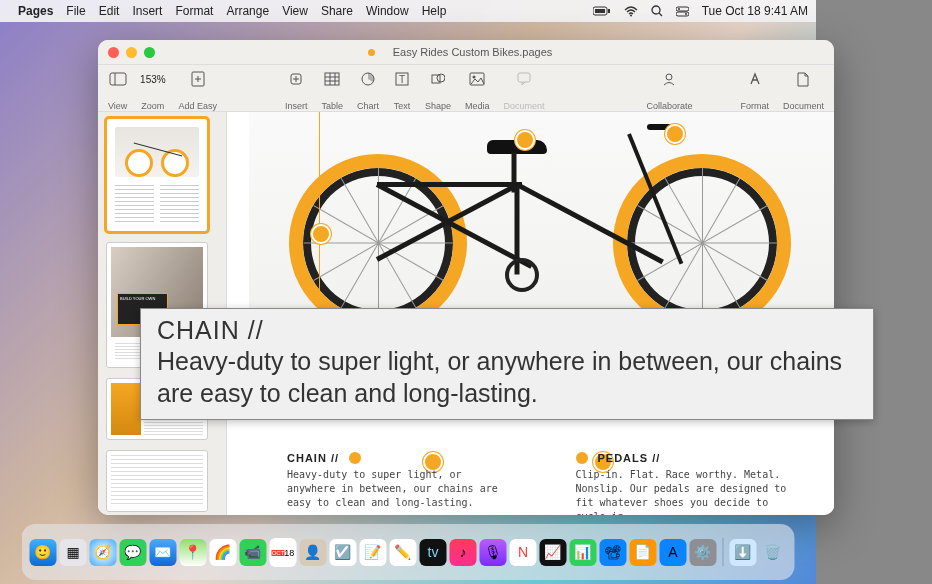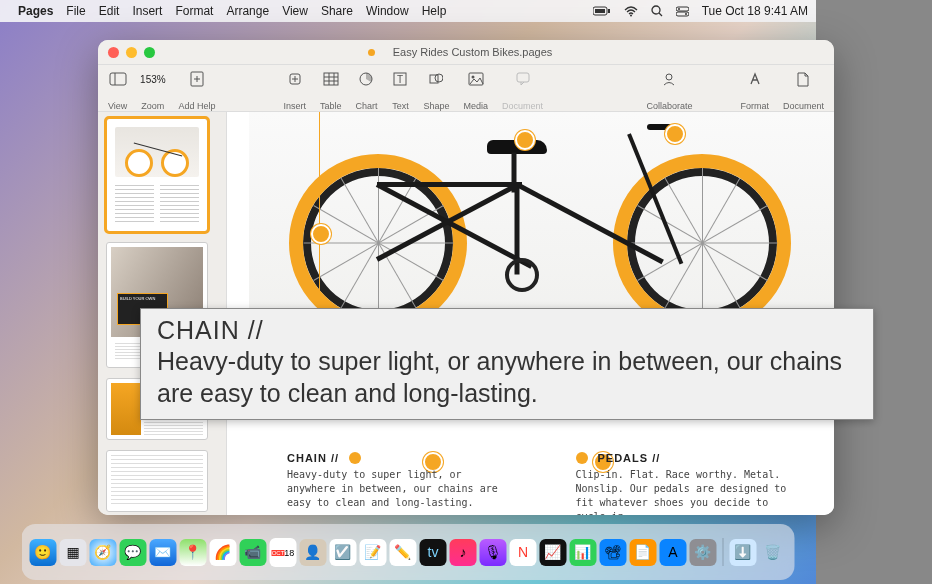--- a/index.html
+++ b/index.html
@@ -135,21 +135,21 @@
           <span>Zoom</span>
         </div>
       <div class="tbtn">
           <span class="ic">
             <svg width="14" height="16">
               <rect x="1" y="1" width="12" height="14" rx="1" fill="none" stroke="#555"></rect>
               <line x1="7" y1="5" x2="7" y2="11" stroke="#555"></line>
               <line x1="4" y1="8" x2="10" y2="8" stroke="#555"></line>
             </svg>
           </span>
-          <span>Add Help</span>
+          <span>Add Easy</span>
         </div>
       <div style="width:40px"></div>
       <div class="tbtn">
           <span class="ic">
             <svg width="14" height="14">
               <rect x="2" y="2" width="10" height="10" rx="2" fill="none" stroke="#555"></rect>
               <line x1="7" y1="4" x2="7" y2="10" stroke="#555"></line>
               <line x1="4" y1="7" x2="10" y2="7" stroke="#555"></line>
             </svg>
           </span>

